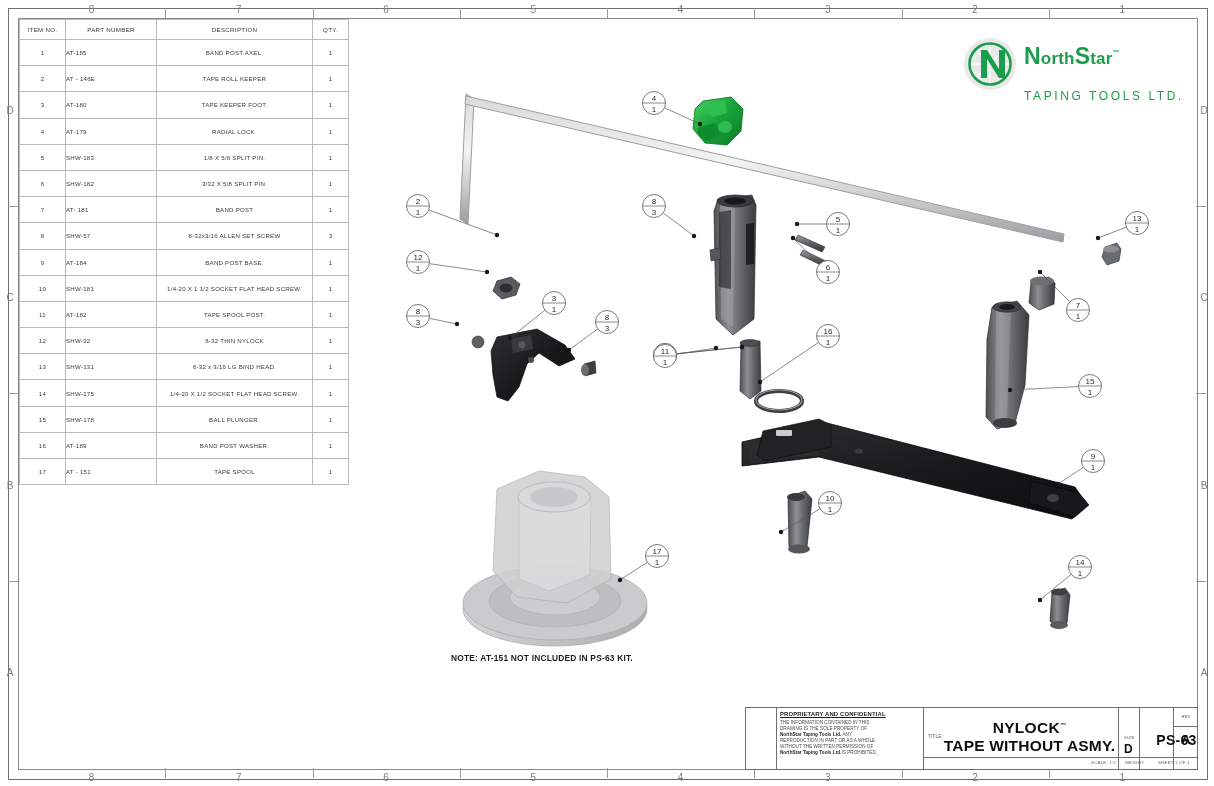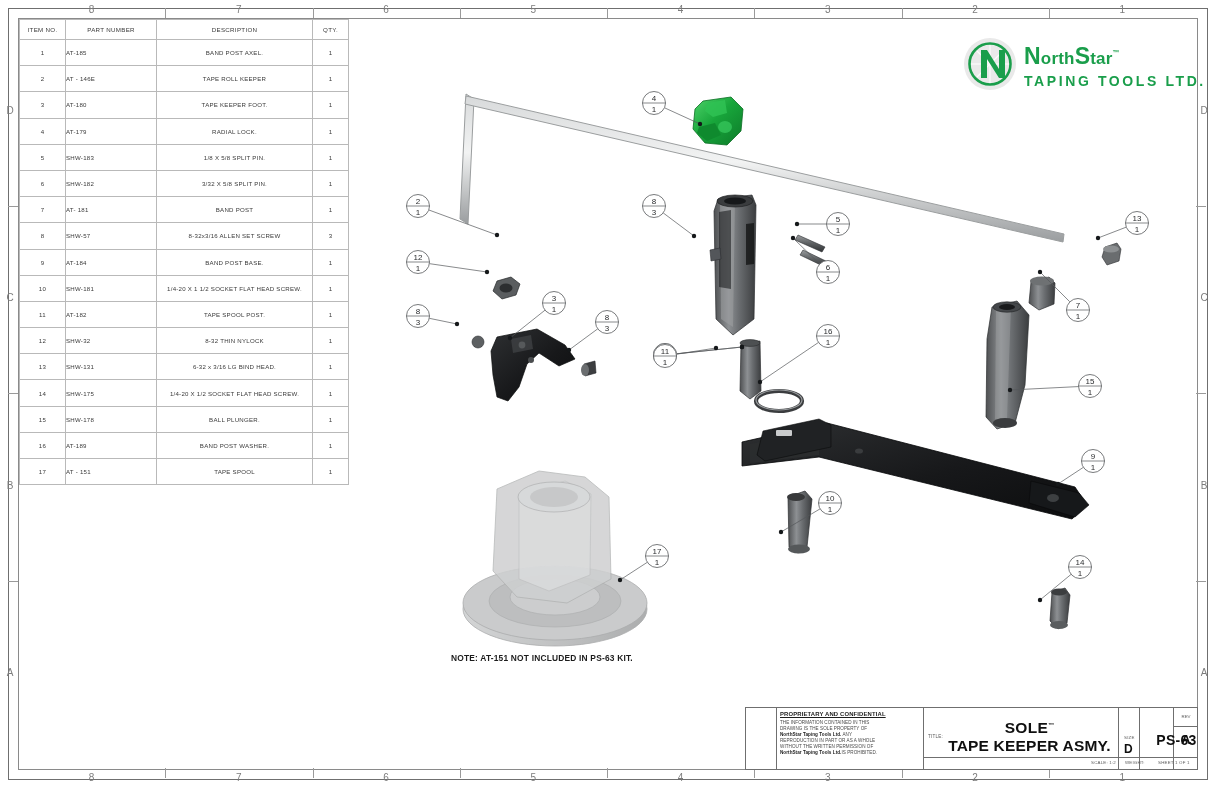--- a/index.html
+++ b/index.html
@@ -26,21 +26,21 @@
   .c-part{width:90px;text-align:left;padding-left:5px;}
   .c-desc{width:155px;text-align:center;}
   .c-qty{width:35px;text-align:center;}
 
   
   .logo{position:absolute;left:962px;top:36px;width:210px;height:56px;}
   .logo .mark{position:absolute;left:0;top:0;width:56px;height:56px;}
   .logo .wordmark{position:absolute;left:62px;top:4px;}
   .logo .ns{font-size:23px;letter-spacing:.2px;color:#1a9e4b;font-weight:700;line-height:25px;white-space:nowrap;}
   .logo .ns small{font-size:17px;}
-  .logo .tt{font-size:14px;letter-spacing:2.6px;color:#1a9e4b;font-weight:700;margin-top:2px;white-space:nowrap;}
+  .logo .tt{font-size:12px;letter-spacing:2.6px;color:#1a9e4b;font-weight:400;margin-top:18px;white-space:nowrap;}
   .logo .tm{font-size:7px;vertical-align:super;color:#1a9e4b;}
 
   
   #art{position:absolute;left:19px;top:19px;width:1178px;height:750px;pointer-events:none;}
 
   .note{position:absolute;left:451px;top:653px;font-size:8.4px;font-weight:700;color:#1c1c1c;letter-spacing:.2px;}
 
   
   .tb{position:absolute;left:745px;top:707px;width:451px;height:61px;border:1px solid #6f6f6f;background:#fff;}
   .tb .cell{position:absolute;box-sizing:border-box;}
@@ -593,22 +593,22 @@
         <span>DRAWING IS THE SOLE PROPERTY OF</span><br>
         <b>NorthStar Taping Tools Ltd.</b> <span>ANY</span><br>
         <span>REPRODUCTION IN PART OR AS A  WHOLE</span><br>
         <span>WITHOUT THE WRITTEN PERMISSION OF</span><br>
         <b>NorthStar Taping Tools Ltd.</b><span>IS PROHIBITED.</span>
       </div>
     </div>
 
     <div class="title-label">TITLE:</div>
     <div class="title-main">
-      <div class="l1"><span>SOLE</span><span class="tm">™</span></div>
-      <div class="l2">TAPE KEEPER ASMY.</div>
+      <div class="l1"><span>NYLOCK</span><span class="tm">™</span></div>
+      <div class="l2">TAPE WITHOUT ASMY.</div>
     </div>
 
     <div class="size-label">SIZE</div>
     <div class="size-val">D</div>
     <div class="dwgno">PS-63</div>
     <div class="rev-label">REV</div>
     <div class="rev-val">A</div>
 
     <div class="foot">
       <span>SCALE: 1:2</span><span>WEIGHT:</span>

